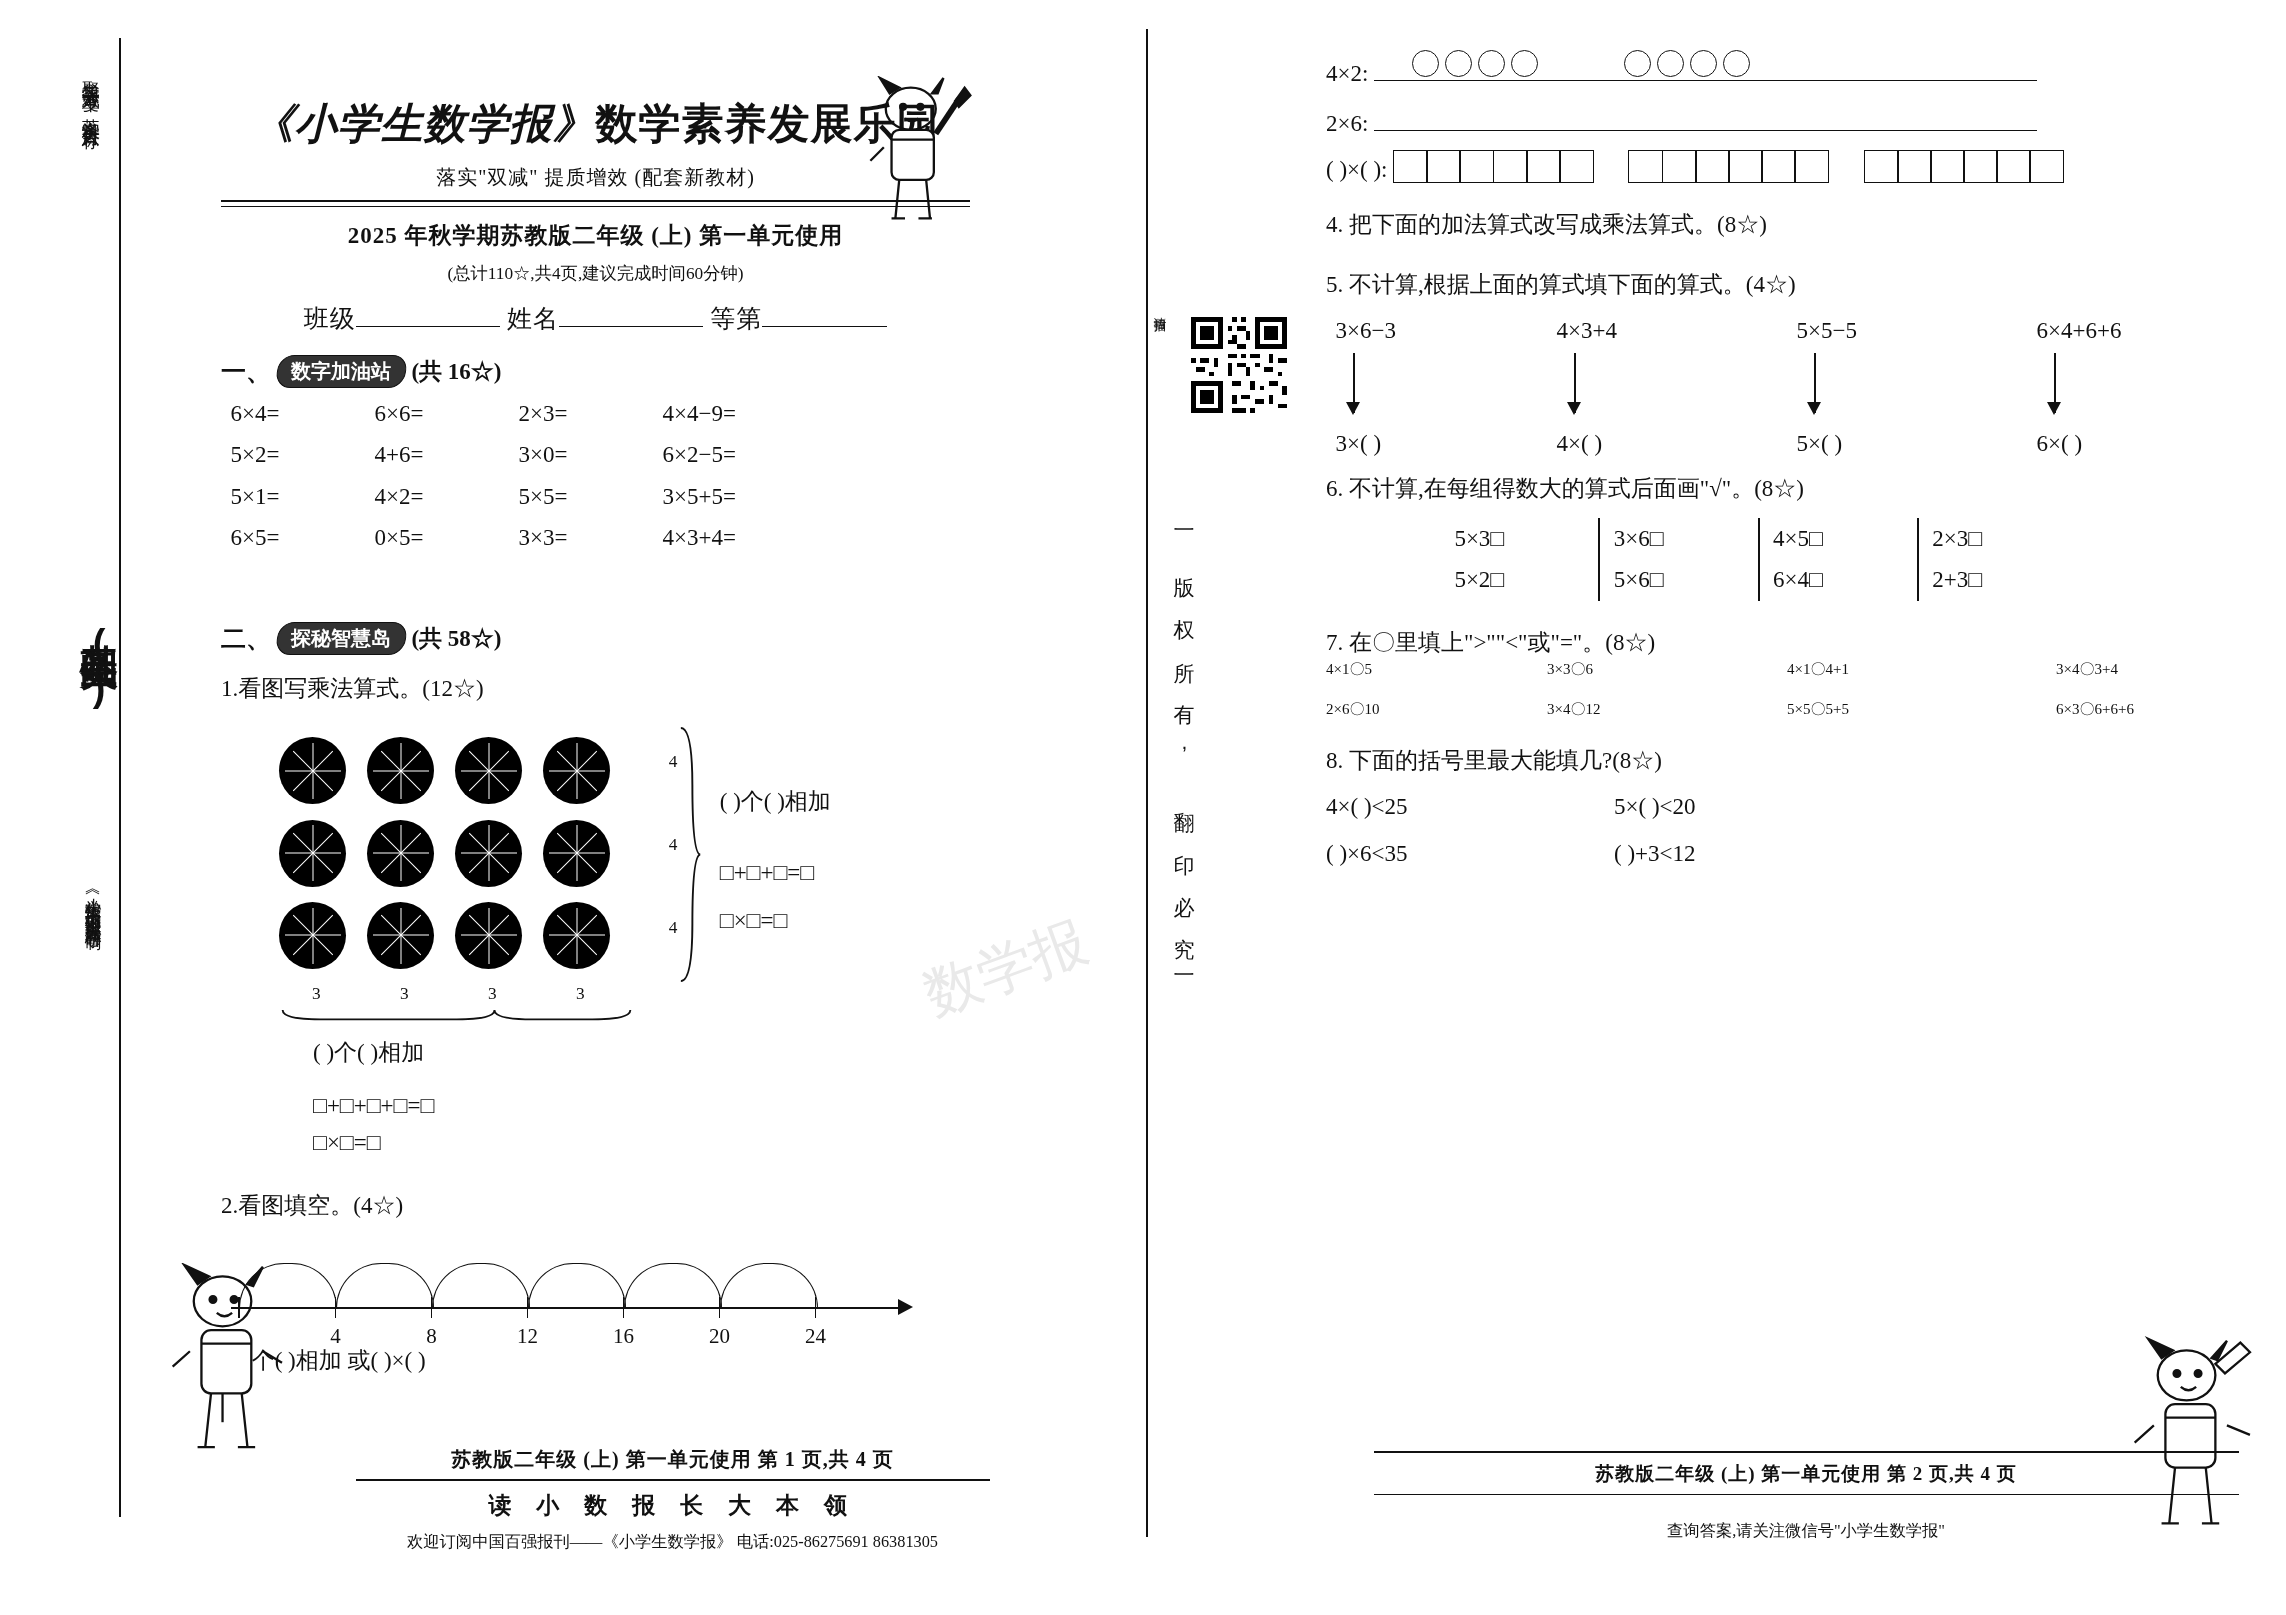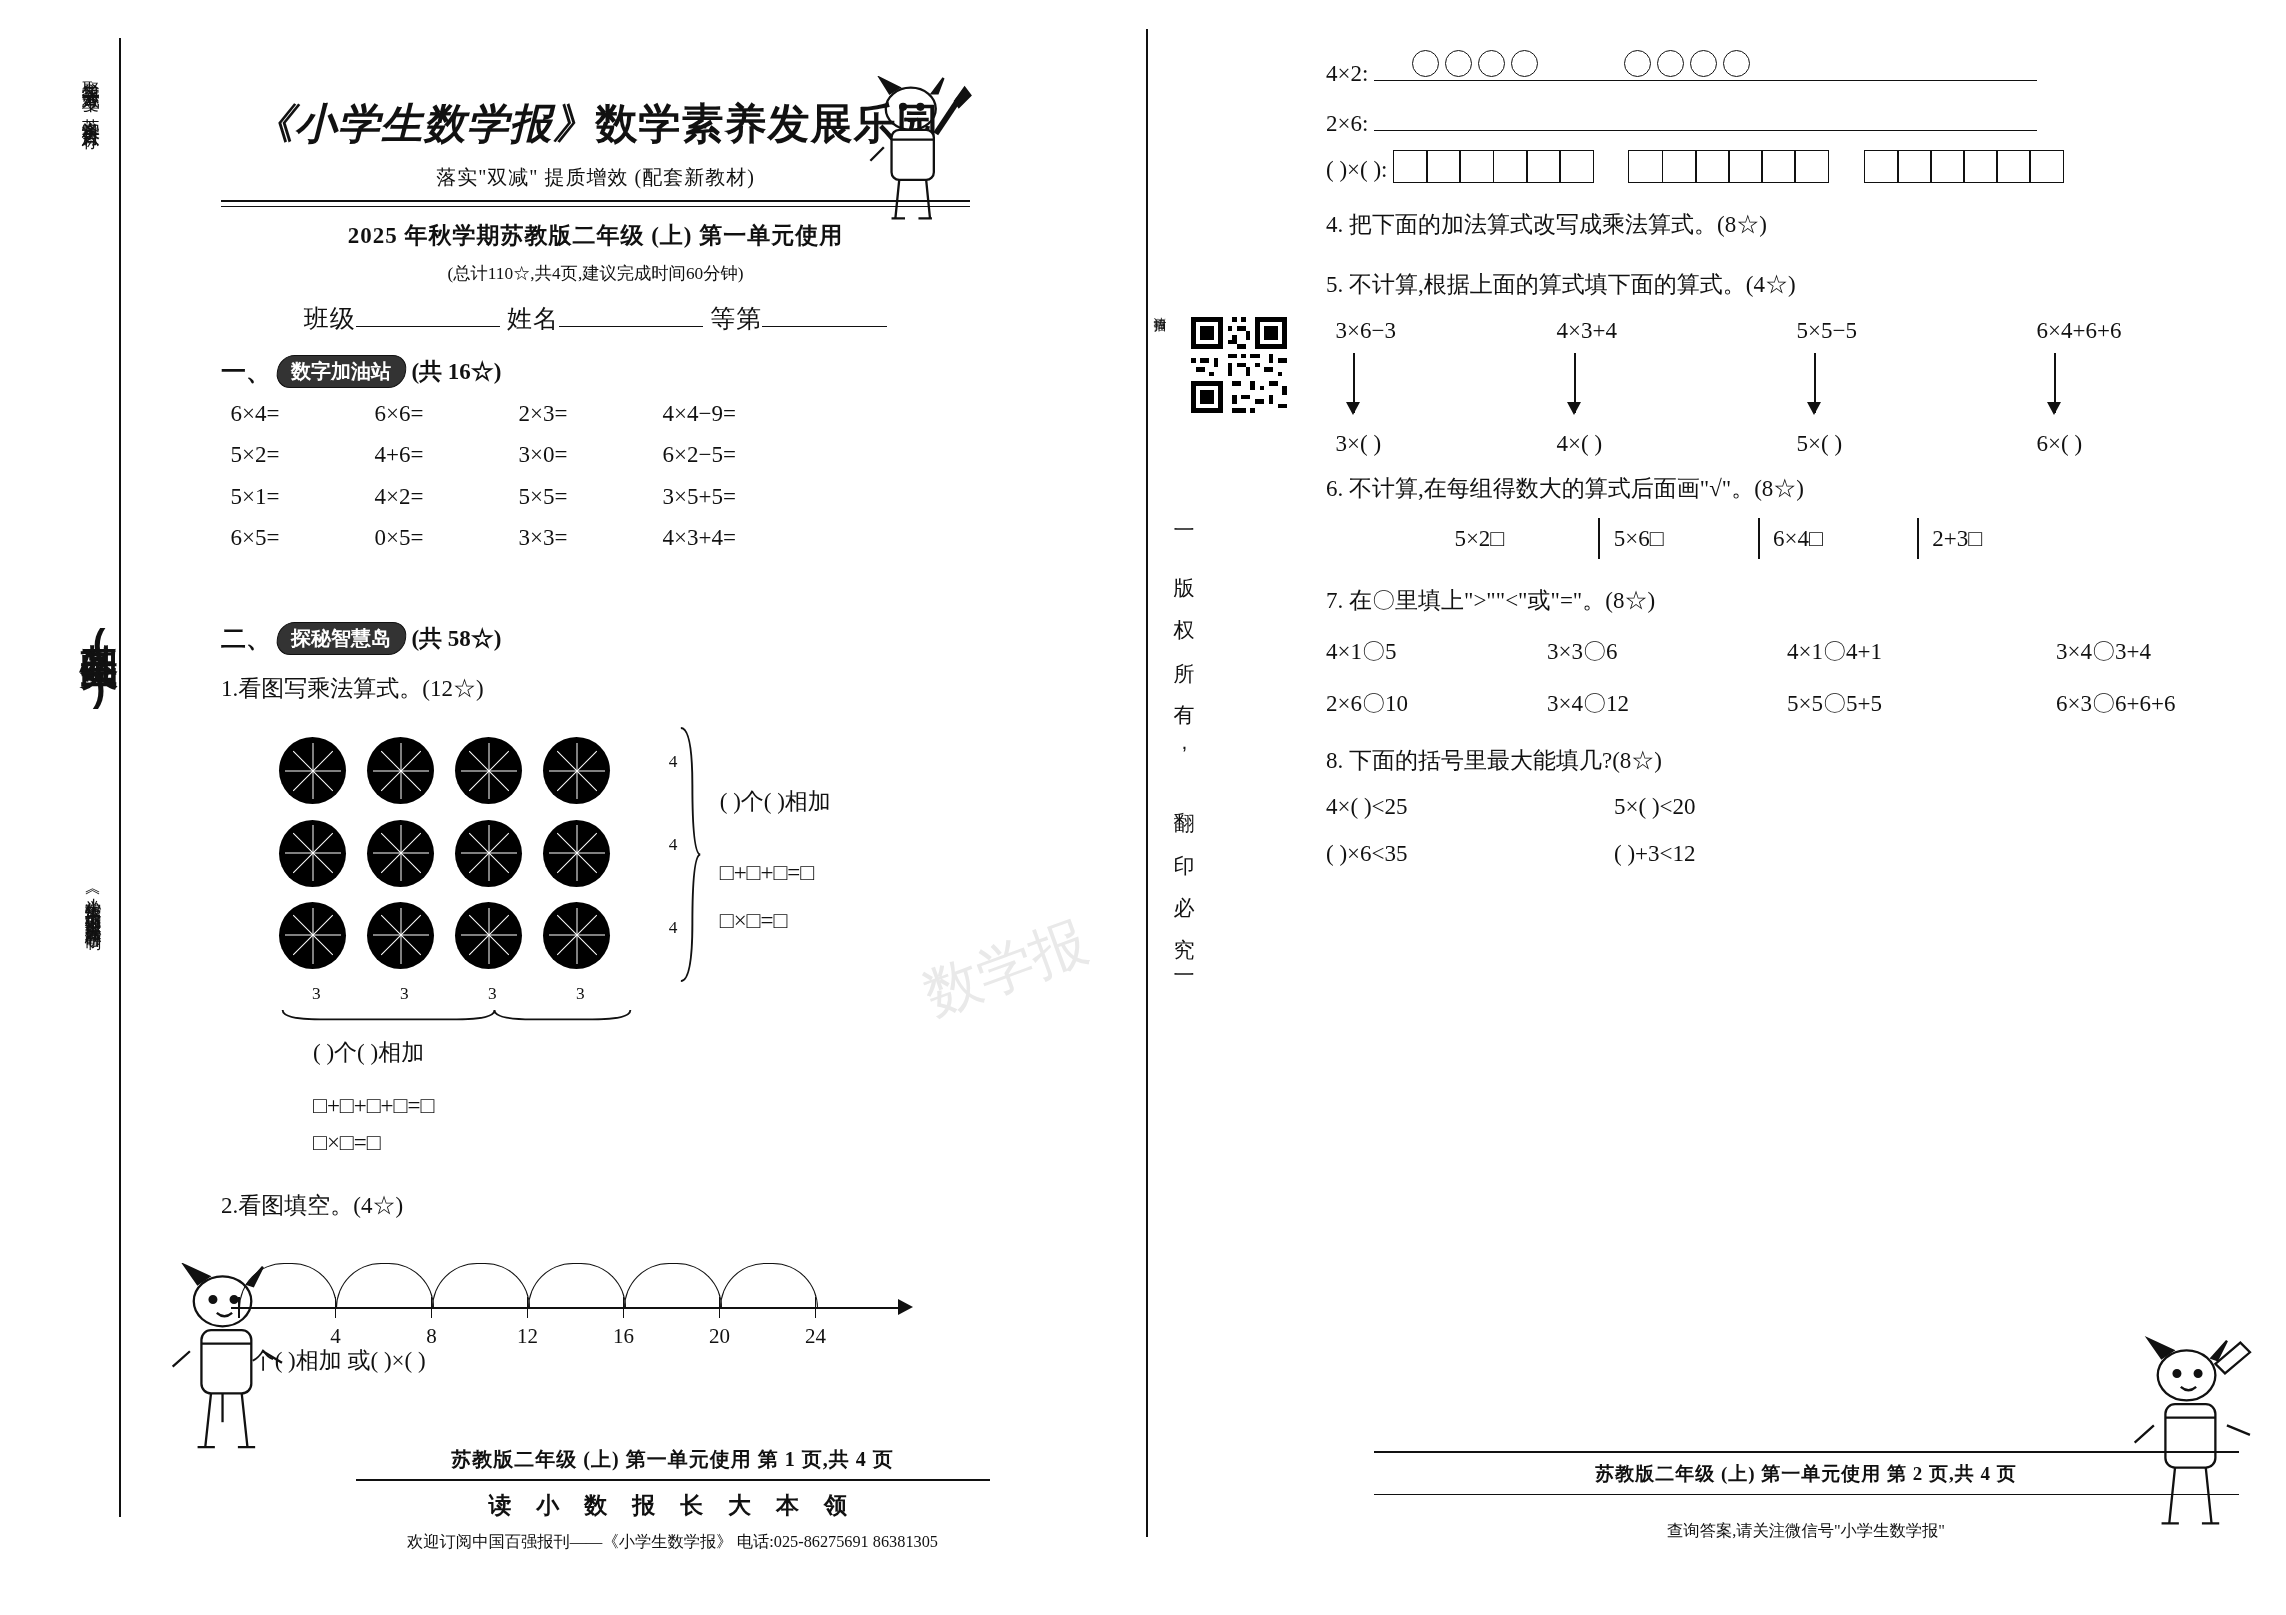--- a/index.html
+++ b/index.html
@@ -446,32 +446,41 @@
     <div style="display:grid;grid-template-columns:221px 240px 240px 240px;font-size:23px;margin-top:17.3px;margin-left:9.6px;">
       <div>3×(      )</div>
       <div>4×(      )</div>
       <div>5×(      )</div>
       <div>6×(      )</div>
     </div>
 
     <div class="q" style="margin-top:15.4px;">6. 不计算,在每组得数大的算式后面画"√"。(8☆)</div>
     <div class="tblgrid">
       <div class="tblrow">
+        <div class="tcell">5×3□</div>
+        <div class="vsep"></div>
+        <div class="tcell">3×6□</div>
+        <div class="vsep"></div>
+        <div class="tcell">4×5□</div>
+        <div class="vsep"></div>
+        <div class="tcell">2×3□</div>
+      </div>
+      <div class="tblrow">
         <div class="tcell">5×2□</div>
         <div class="vsep"></div>
         <div class="tcell">5×6□</div>
         <div class="vsep"></div>
         <div class="tcell">6×4□</div>
         <div class="vsep"></div>
         <div class="tcell">2+3□</div>
       </div>
     </div>
 
     <div class="q" style="margin-top:25px;">7. 在〇里填上"&gt;""&lt;"或"="。(8☆)</div>
-    <div style="display:grid;grid-template-columns:221px 240px 269px 250px;row-gap:21px;font-size:23px;margin-top:17px;">
+    <div style="display:grid;grid-template-columns:221px 240px 269px 250px;row-gap:21px;font-size:15px;margin-top:0;">
       <div>4×1〇5</div>
       <div>3×3〇6</div>
       <div>4×1〇4+1</div>
       <div>3×4〇3+4</div>
       <div>2×6〇10</div>
       <div>3×4〇12</div>
       <div>5×5〇5+5</div>
       <div>6×3〇6+6+6</div>
     </div>
 

